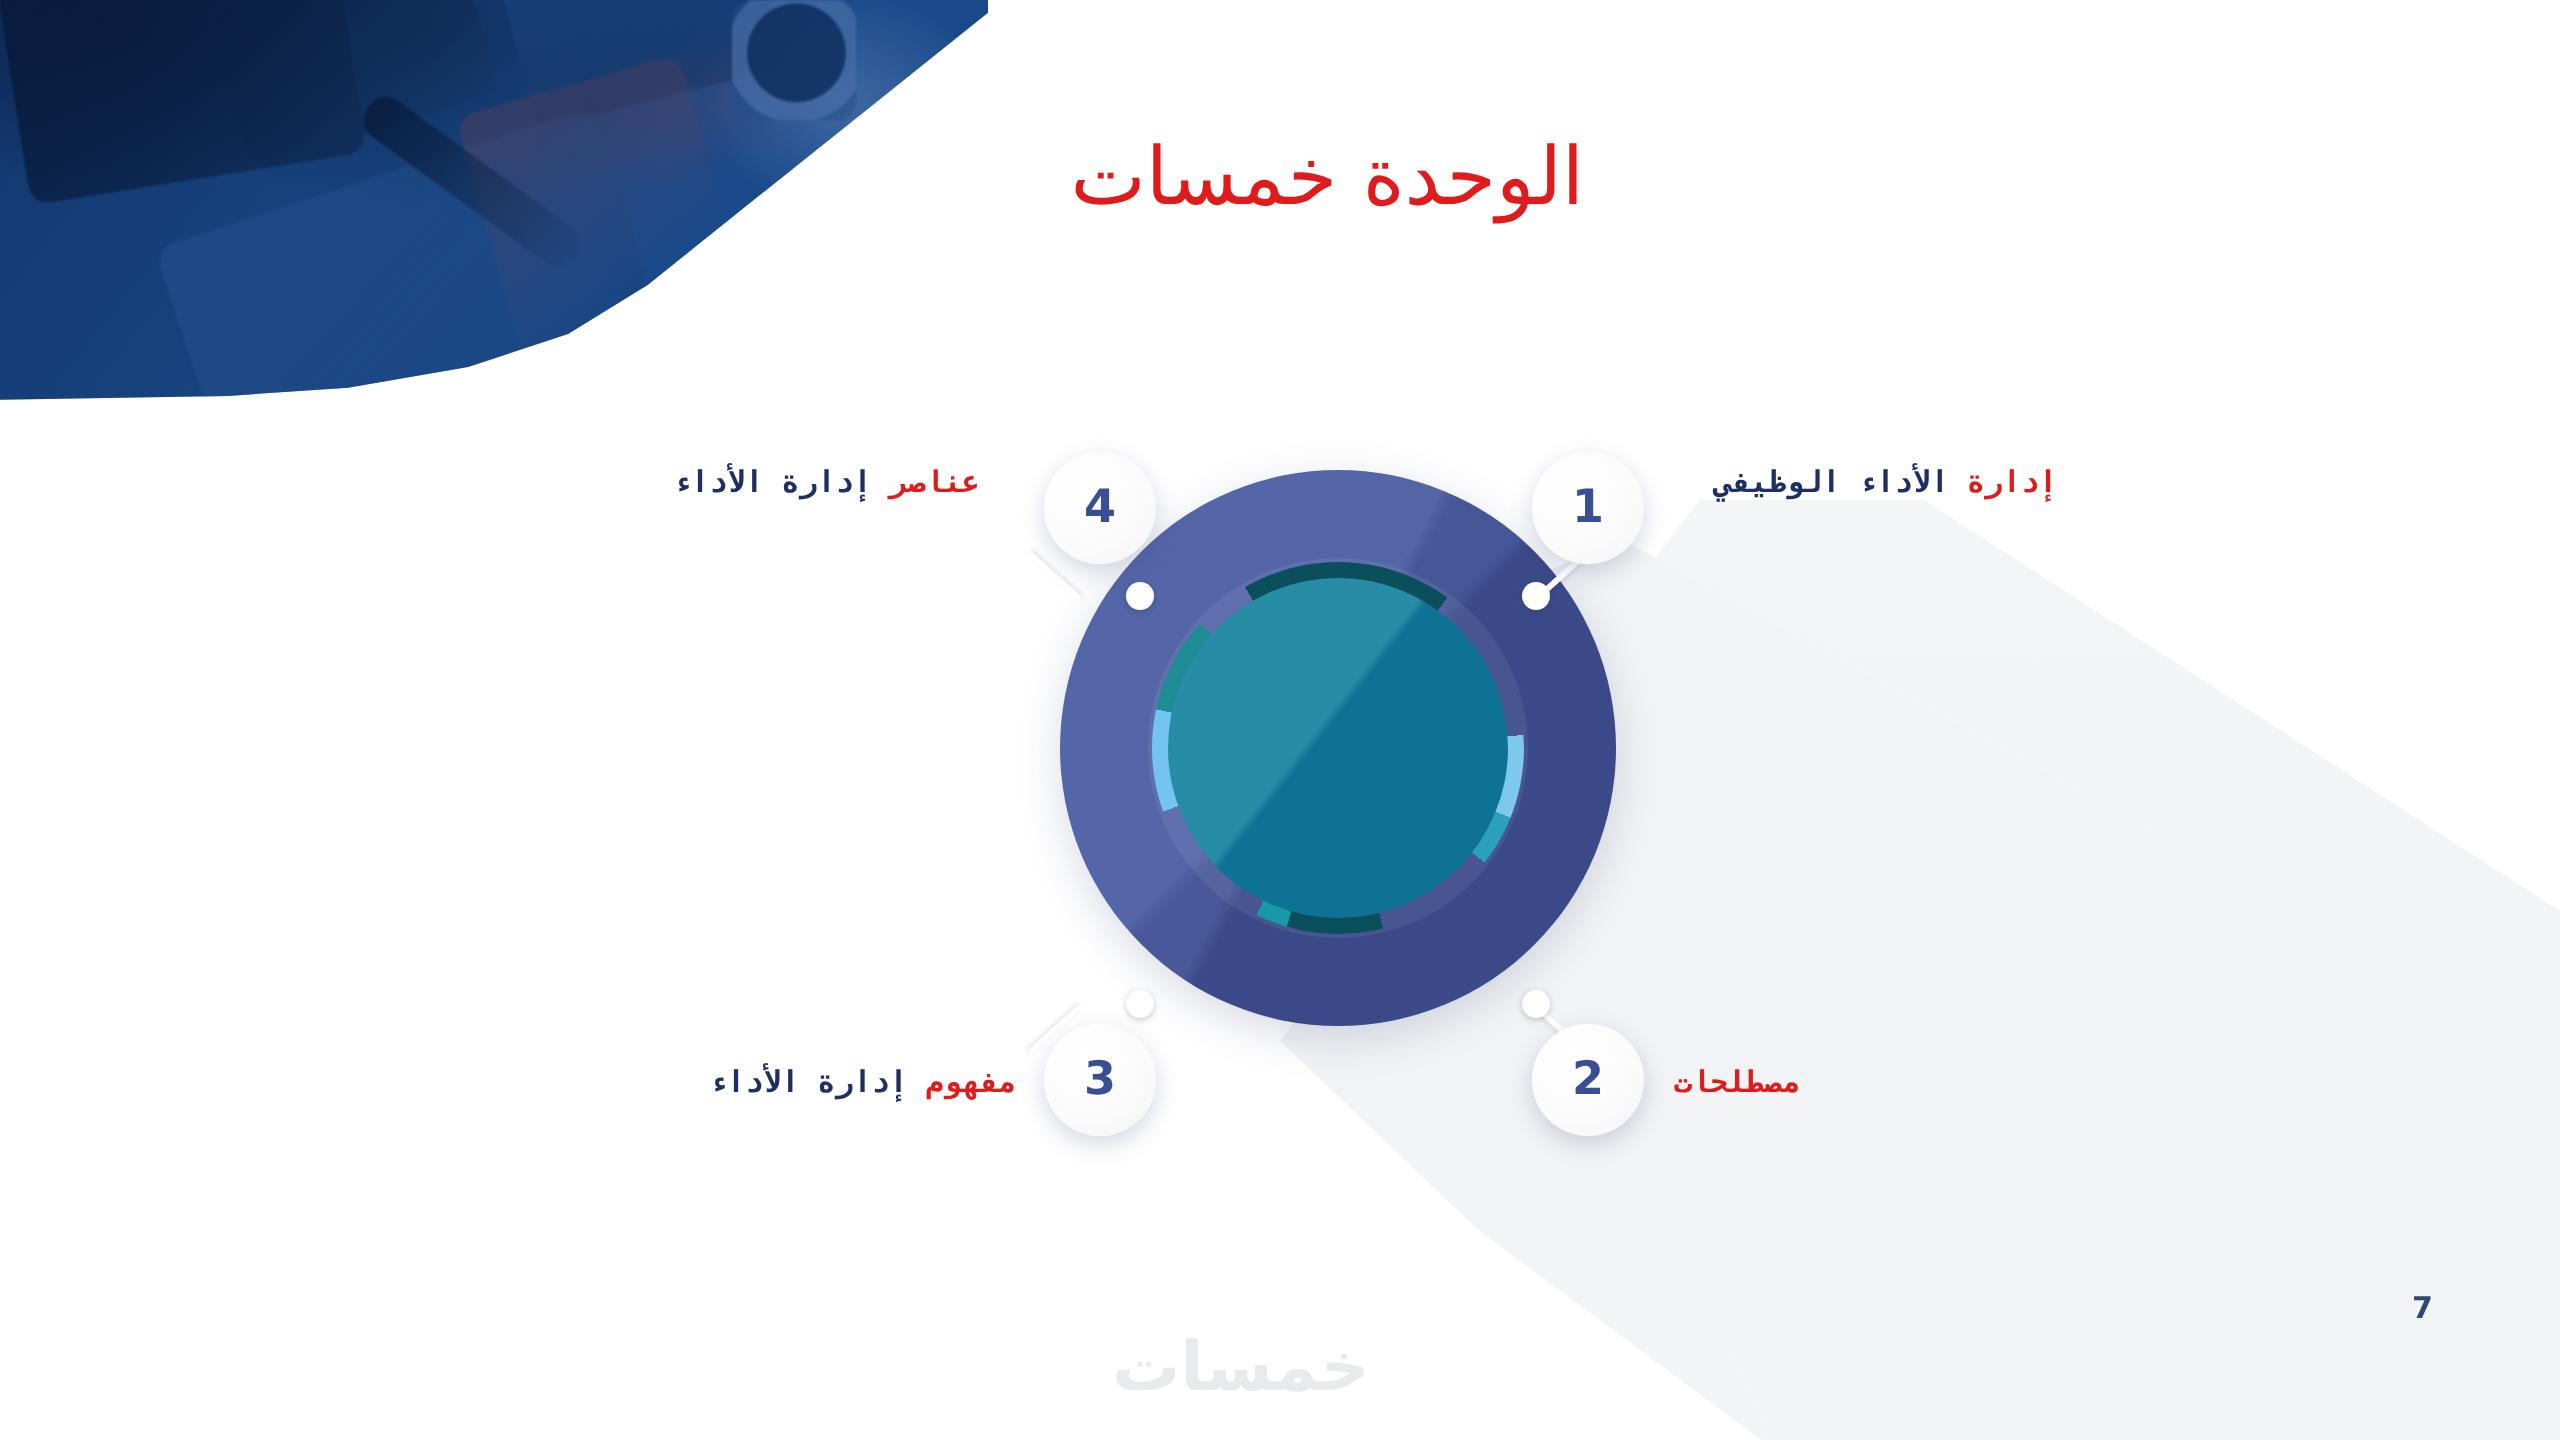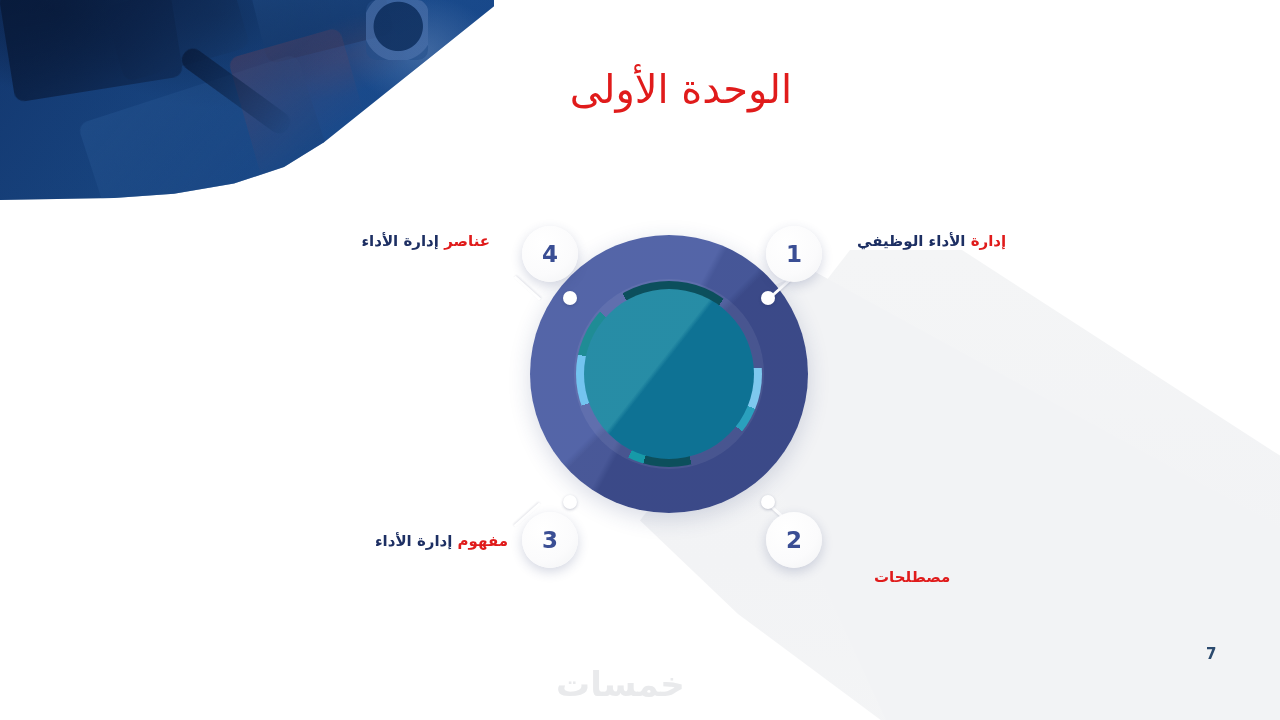--- a/index.html
+++ b/index.html
@@ -191,20 +191,21 @@
     display: flex; align-items: center; justify-content: center;
     font-size: 23px; font-weight: 700; color: #3a4e94;
   }
 
   
   .node-label {
     position: absolute;
     direction: rtl; white-space: nowrap;
     font-size: 15px; font-weight: 700;
     color: #1d2f63;
+    font-family: Liberation Mono, monospace;
   }
   .node-label .accent { color: #e01b1b; }
   .node-label.right { text-align: right; }
   .node-label.left  { text-align: left; }
 
   
   #watermark {
     position: absolute; left: 556px; top: 664px;
     font-size: 34px; font-weight: 700; color: #e9eaec;
     direction: rtl; letter-spacing: 1px;
@@ -226,21 +227,21 @@
   <div class="obj obj-cup"></div>
   <div class="obj obj-notebook"></div>
   <div class="obj obj-redline"></div>
   <div class="obj obj-pen"></div>
   <div class="photo-tint"></div>
 </div>
 
 <div id="bg-band"></div>
 <div id="bg-band2"></div>
 
-<div id="slide-title">الوحدة الأولى</div>
+<div id="slide-title">الوحدة خمسات</div>
 
 <div id="diagram">
 
   <div id="outer-ring"></div>
   <div id="inner-halo"></div>
   <div id="arc-ring"></div>
   <div id="inner-circle"></div>
 
   <div class="connector" style="left:238px; top:18px;  width:34px; transform:rotate(-42deg);"></div>
   <div class="connector" style="left:238px; top:222px; width:34px; transform:rotate(42deg);"></div>
@@ -255,21 +256,21 @@
   <div class="badge" style="left:236px; top:-54px;">1</div>
   <div class="badge" style="left:236px; top:232px;">2</div>
   <div class="badge" style="left:-8px;  top:232px;">3</div>
   <div class="badge" style="left:-8px;  top:-54px;">4</div>
 </div>
 
 <div class="node-label left" style="left:857px; top:232px;">
   <span class="accent">إدارة</span><span> الأداء الوظيفي</span>
 </div>
 
-<div class="node-label left" style="left:874px; top:532px;margin-top:36px;">
+<div class="node-label left" style="left:837px; top:532px;">
   <span class="accent">مصطلحات</span><span></span>
 </div>
 
 <div class="node-label right" style="right:772px; top:532px;">
   <span class="accent">مفهوم</span><span> إدارة الأداء</span>
 </div>
 
 <div class="node-label right" style="right:790px; top:232px;">
   <span class="accent">عناصر</span><span> إدارة الأداء</span>
 </div>

